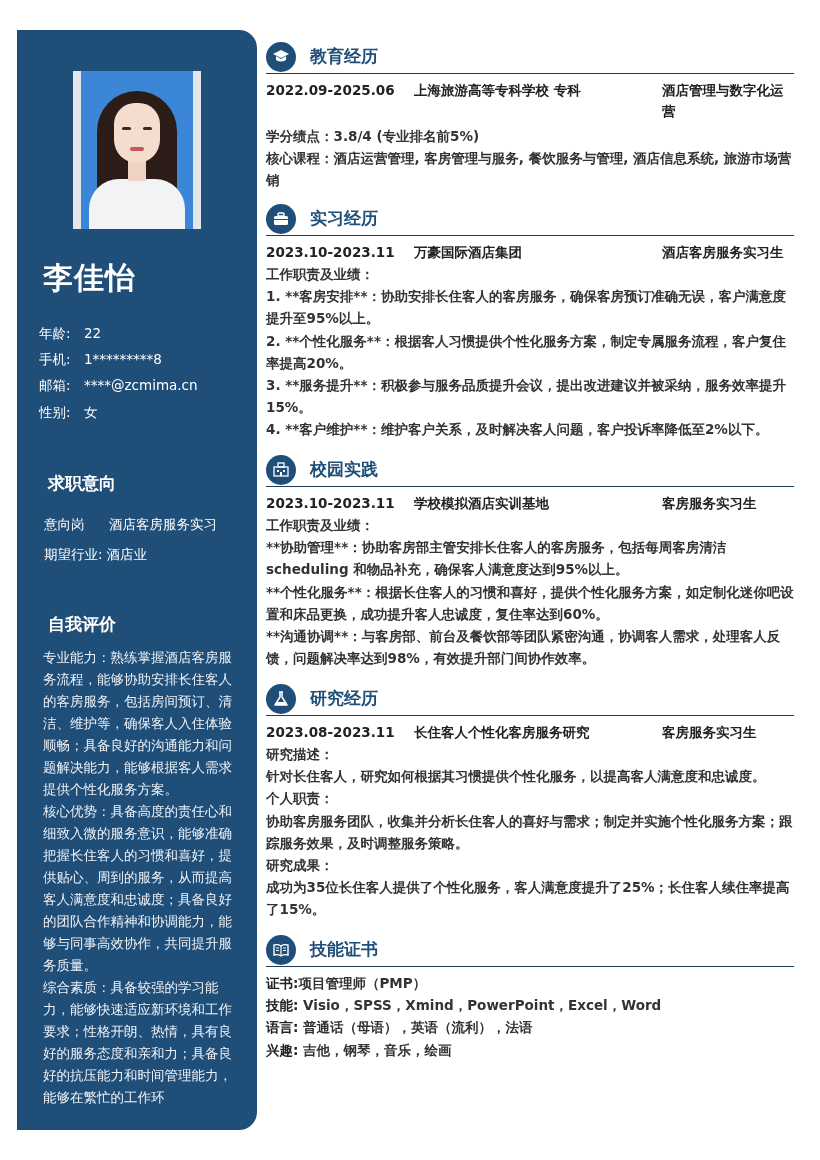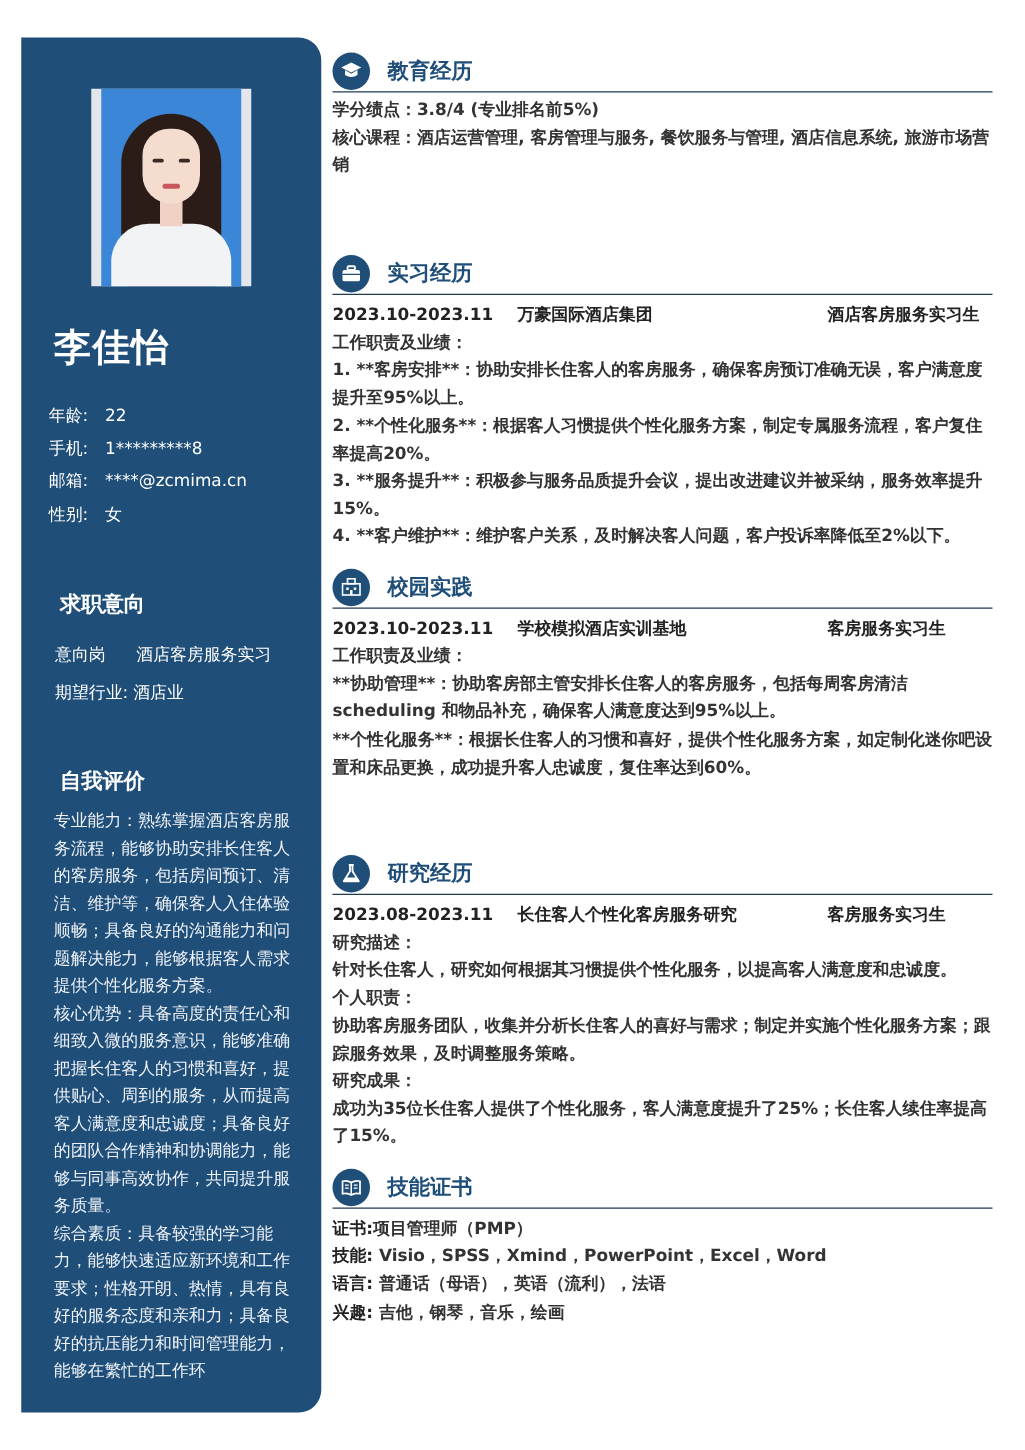--- a/index.html
+++ b/index.html
@@ -131,20 +131,25 @@
   <section class="section" style="top:0">
     <div class="sec-head">
       <div class="sec-icon">
         <svg width="18" height="16" viewBox="0 0 18 16">
             <path d="M9 1 L17 5 L9 9 L1 5 Z" fill="#fff"></path>
             <path d="M4 7 V11 Q9 14 14 11 V7 L9 10 Z" fill="#fff"></path>
           </svg>
       </div>
       <div class="sec-title">教育经历</div>
     </div>
+    <div class="entry-head">
+      <span class="eh-date">2022.09-2025.06</span>
+      <span class="eh-org">上海旅游高等专科学校  专科</span>
+      <span class="eh-role">酒店管理与数字化运营</span>
+    </div>
     <div class="body-text" style="margin-top:3px">
       <div>学分绩点：3.8/4 (专业排名前5%)</div>
       <div>核心课程：酒店运营管理, 客房管理与服务, 餐饮服务与管理, 酒店信息系统, 旅游市场营销</div>
     </div>
   </section>
 
   <section class="section" style="top:162px">
     <div class="sec-head">
       <div class="sec-icon">
         <svg width="16" height="14" viewBox="0 0 16 14">
@@ -184,20 +189,21 @@
     </div>
     <div class="entry-head">
       <span class="eh-date">2023.10-2023.11</span>
       <span class="eh-org">学校模拟酒店实训基地</span>
       <span class="eh-role">客房服务实习生</span>
     </div>
     <div class="body-text">
       <div>工作职责及业绩：</div>
       <div>**协助管理**：协助客房部主管安排长住客人的客房服务，包括每周客房清洁 scheduling 和物品补充，确保客人满意度达到95%以上。</div>
       <div>**个性化服务**：根据长住客人的习惯和喜好，提供个性化服务方案，如定制化迷你吧设置和床品更换，成功提升客人忠诚度，复住率达到60%。</div>
+      <div>**沟通协调**：与客房部、前台及餐饮部等团队紧密沟通，协调客人需求，处理客人反馈，问题解决率达到98%，有效提升部门间协作效率。</div>
     </div>
   </section>
 
   <section class="section" style="top:642px">
     <div class="sec-head">
       <div class="sec-icon">
         <svg width="16" height="16" viewBox="0 0 16 16">
             <path d="M6 1 H10 M7 1 V6 L2 14 H14 L9 6 V1" fill="none" stroke="#fff" stroke-width="1.5" stroke-linejoin="round"></path>
             <path d="M4 11 H12 L13.5 14 H2.5 Z" fill="#fff"></path>
           </svg>

